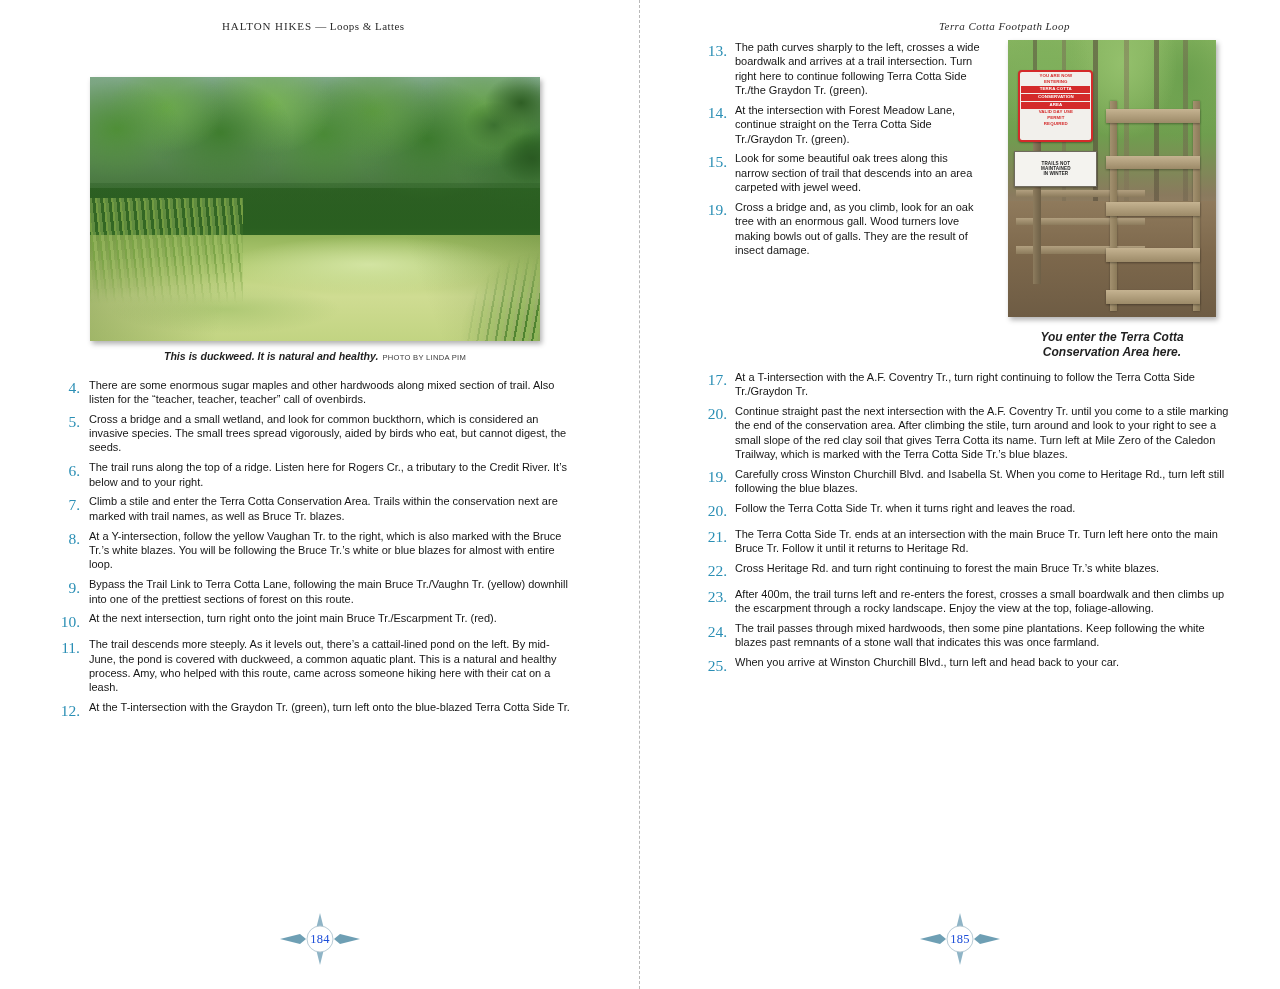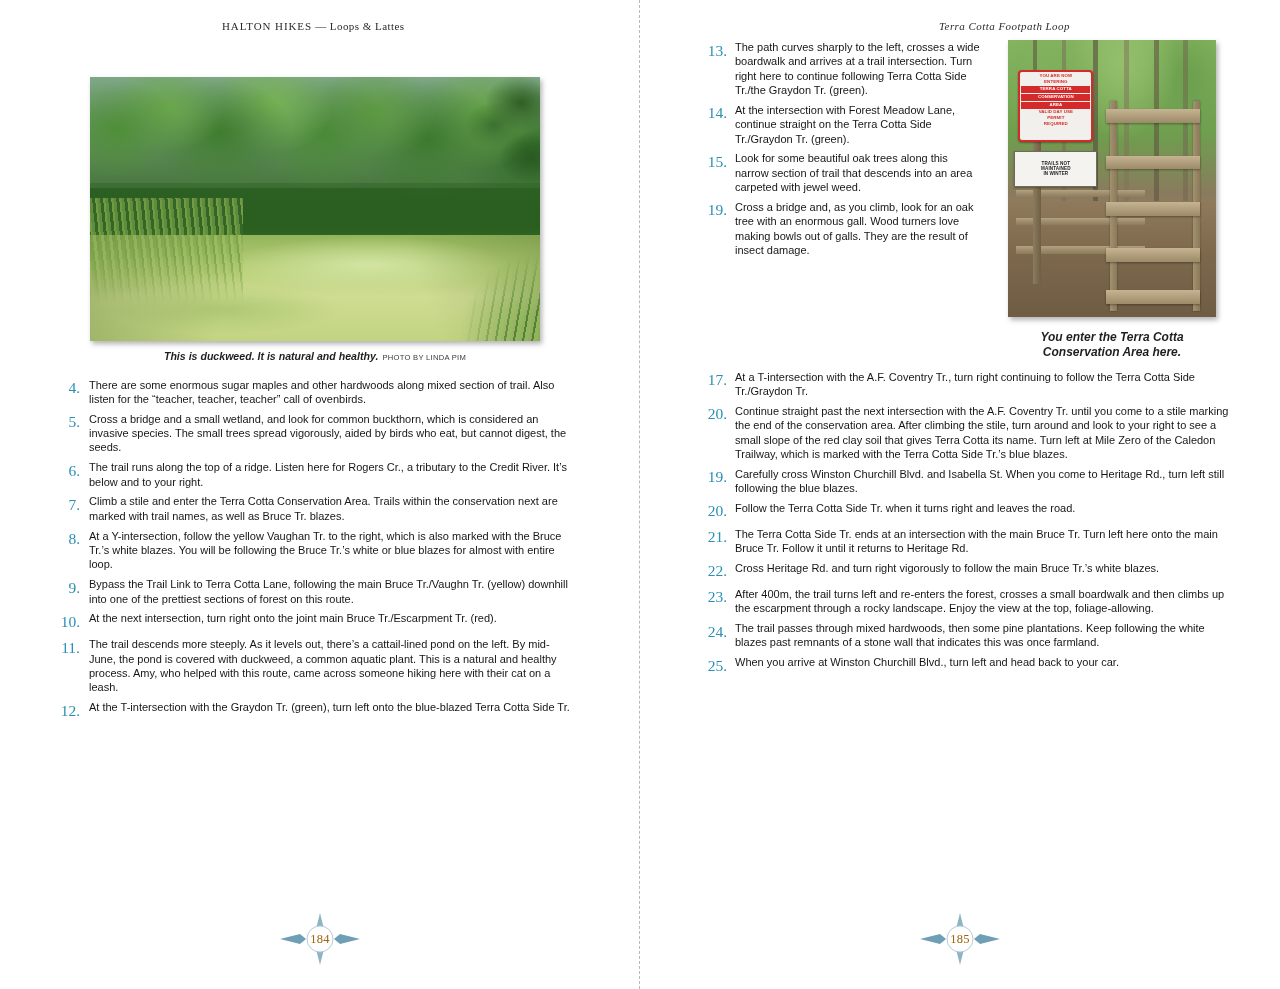--- a/index.html
+++ b/index.html
@@ -301,21 +301,21 @@
   .folio-left  { margin-left: -0px; }
   .compass {
     position: absolute; inset: 0;
   }
   .folio-num {
     position: absolute;
     left: 50%; top: 50%;
     transform: translate(-50%,-50%);
     font-family: "Liberation Serif", serif;
     font-size: 12.5px;
-    color: #a16207;
+    color: #1d4ed8;
     letter-spacing: 0.2px;
   }
 </style>
 </head>
 <body>
 
 <div class="spread">
 
   <div class="page page-left">
 
@@ -480,21 +480,21 @@
       <li class="step-item">
         <div class="step-num">20.</div>
         <div class="step-text">Follow the Terra Cotta Side Tr. when it turns right and leaves the road.</div>
       </li>
       <li class="step-item">
         <div class="step-num">21.</div>
         <div class="step-text">The Terra Cotta Side Tr. ends at an intersection with the main Bruce Tr. Turn left here onto the main Bruce Tr. Follow it until it returns to Heritage Rd.</div>
       </li>
       <li class="step-item">
         <div class="step-num">22.</div>
-        <div class="step-text">Cross Heritage Rd. and turn right vigorously to follow the main Bruce Tr.’s white blazes.</div>
+        <div class="step-text">Cross Heritage Rd. and turn right continuing to forest the main Bruce Tr.’s white blazes.</div>
       </li>
       <li class="step-item">
         <div class="step-num">23.</div>
         <div class="step-text">After 400m, the trail turns left and re-enters the forest, crosses a small boardwalk and then climbs up the escarpment through a rocky landscape. Enjoy the view at the top, foliage-allowing.</div>
       </li>
       <li class="step-item">
         <div class="step-num">24.</div>
         <div class="step-text">The trail passes through mixed hardwoods, then some pine plantations. Keep following the white blazes past remnants of a stone wall that indicates this was once farmland.</div>
       </li>
       <li class="step-item">

